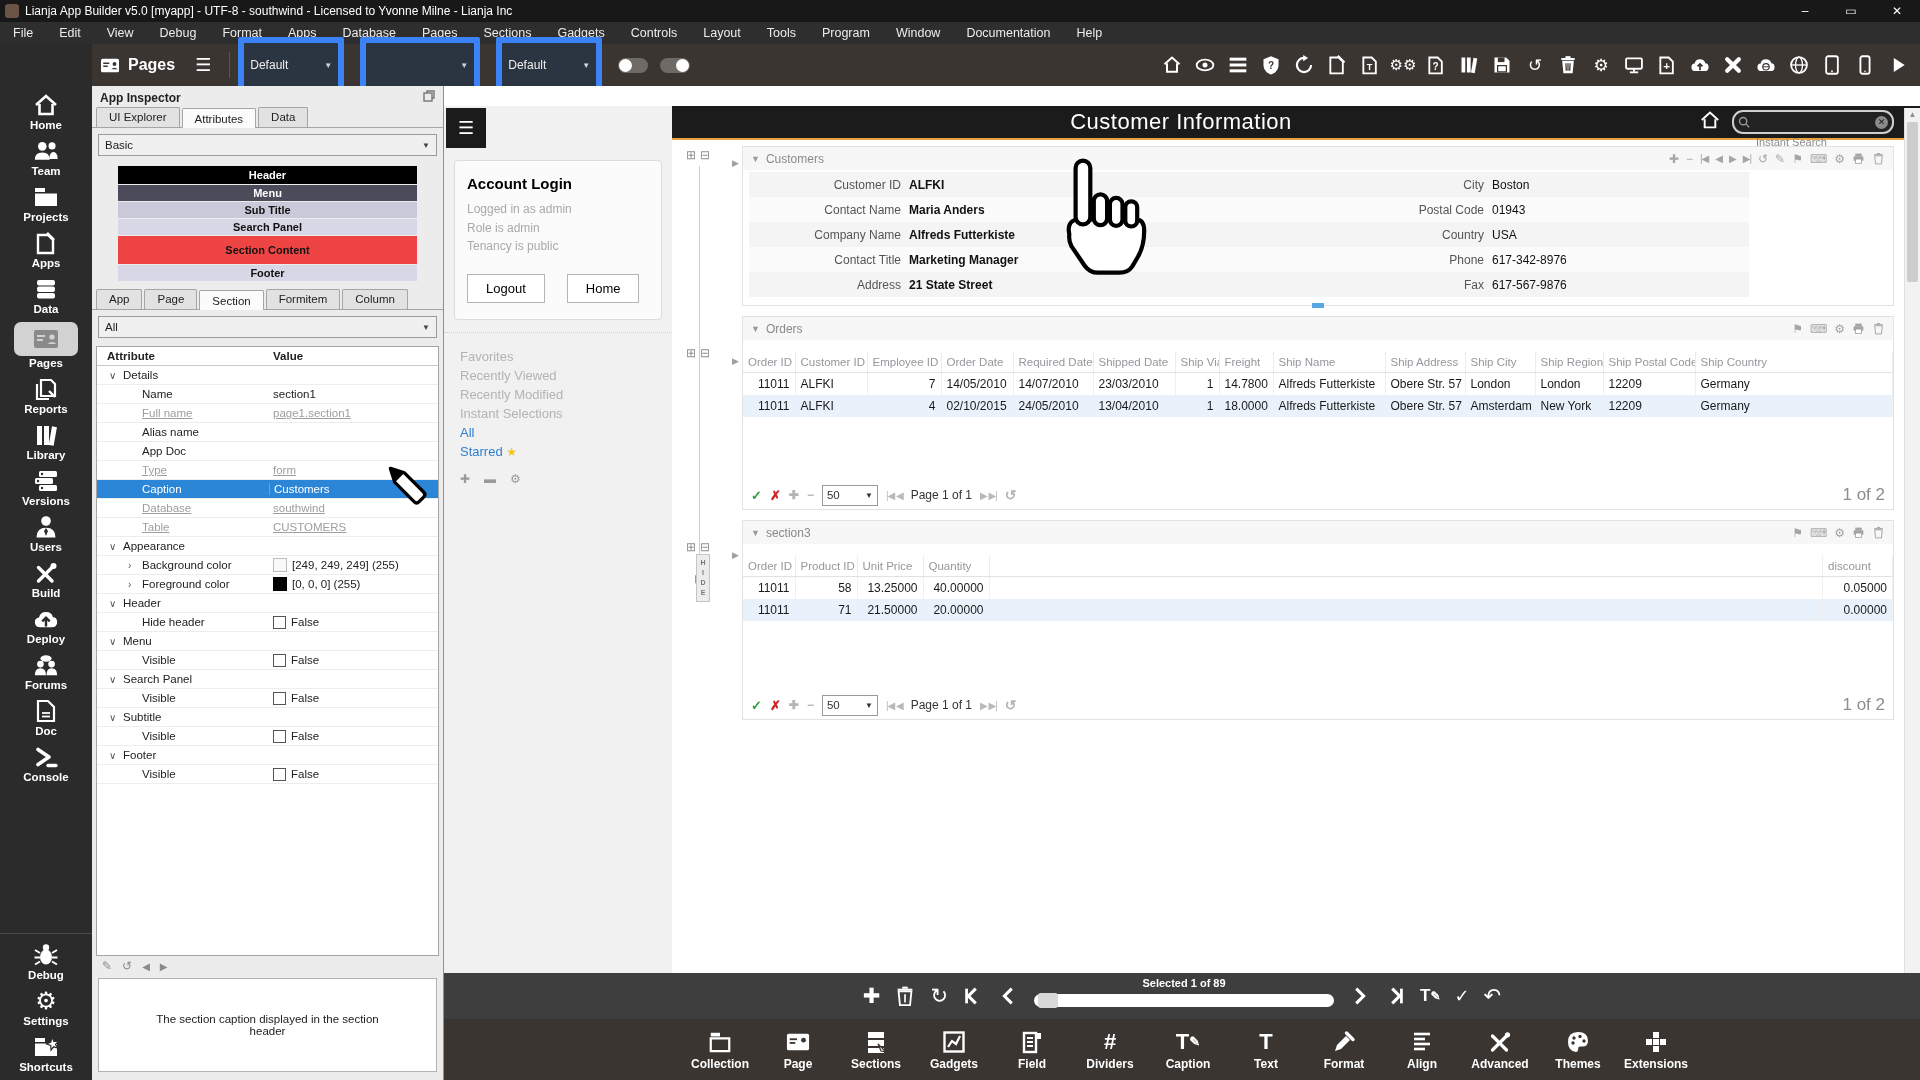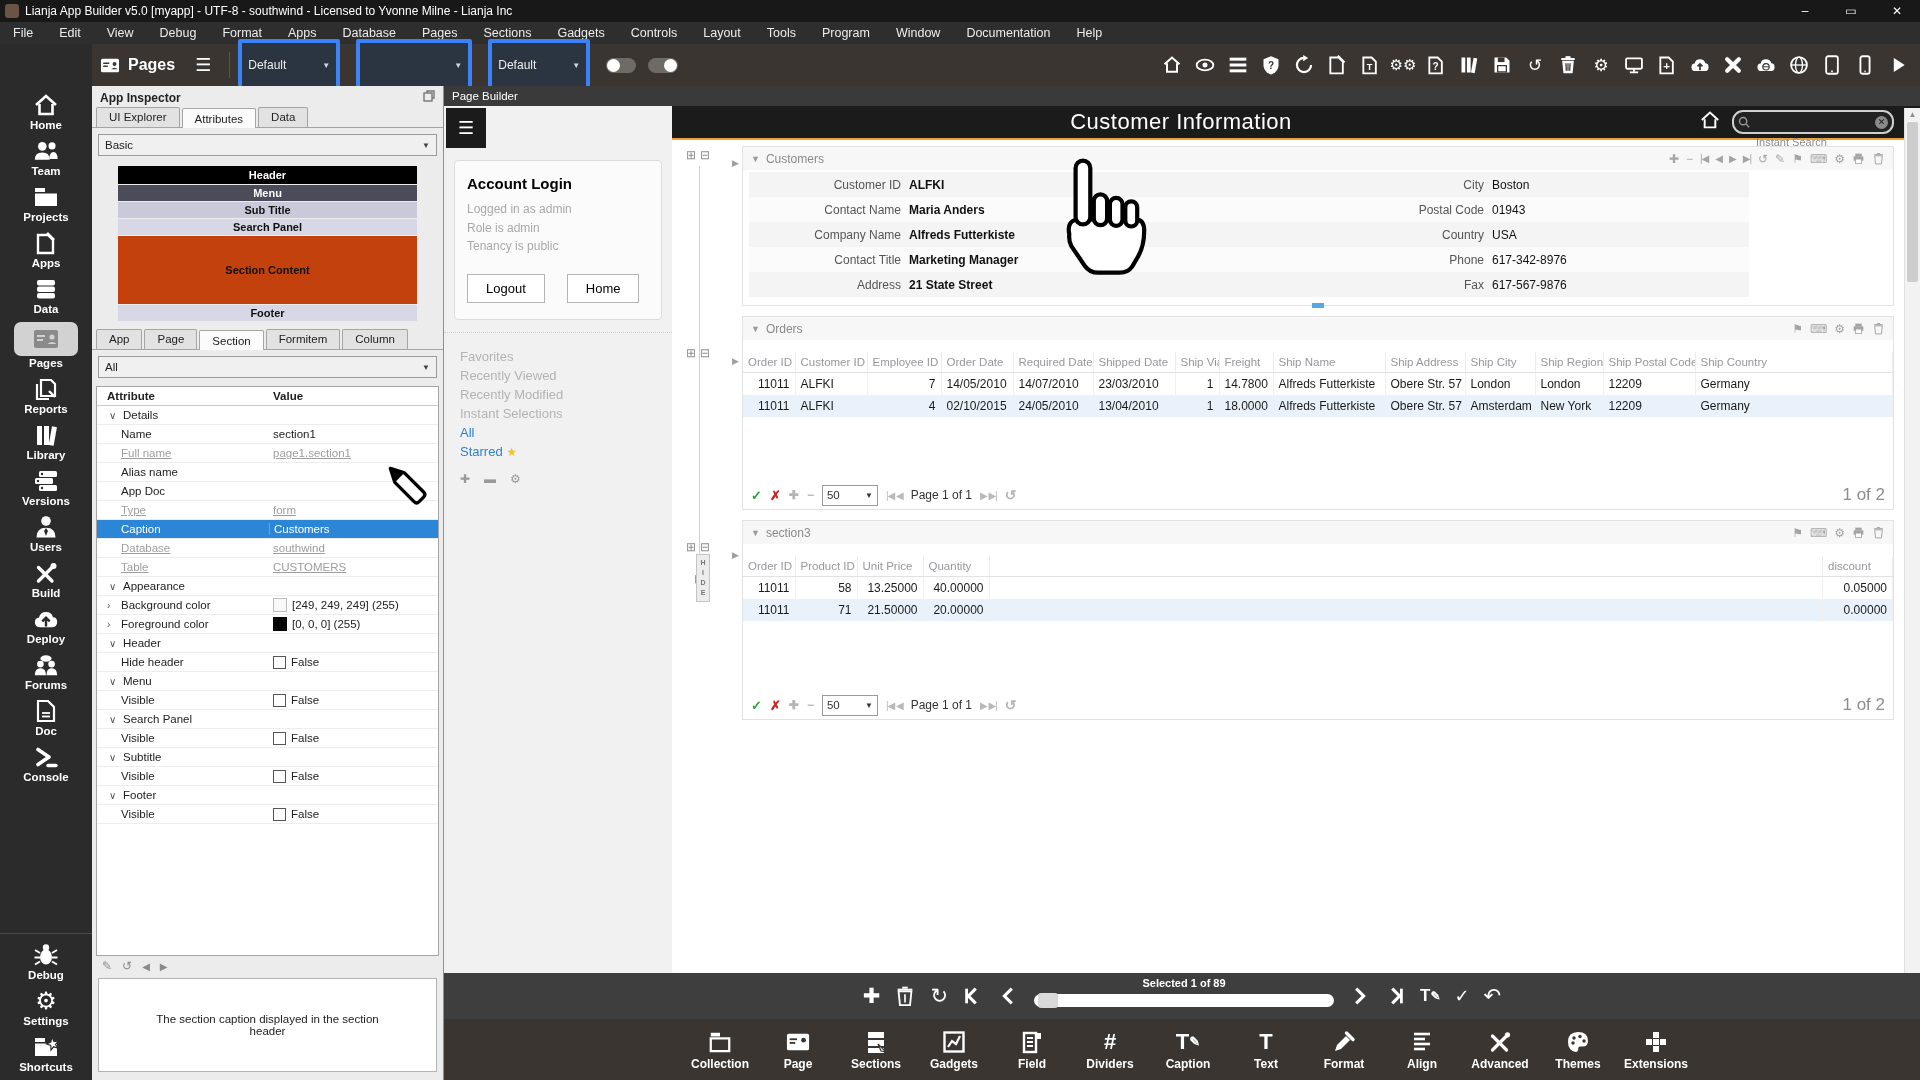--- a/index.html
+++ b/index.html
@@ -9,21 +9,21 @@
   .appicon{width:14px;height:14px;background:#6b5346;border-radius:3px;margin-right:6px;display:inline-block;}
   .wincontrols{margin-left:auto;display:flex;}
   .wincontrols span{width:46px;text-align:center;font-size:12px;color:#fff;cursor:default;}
   .menubar{height:22px;background:#2e2e2e;color:#ececec;display:flex;align-items:center;font-size:12.5px;}
   .menubar span{padding:0 13px;}
   .toolbar{height:42px;background:#3a3531;display:flex;align-items:center;color:#fff;}
   .tb-left-dark{width:92px;height:42px;background:#2b2b2b;flex:none;}
   .tb-title{display:flex;align-items:center;font-size:16px;font-weight:bold;gap:8px;padding:0 10px 0 8px;}
   .burger-glyph{font-size:18px;padding:0 10px;cursor:pointer;}
   .tb-sep{width:1px;height:26px;background:#5a554f;margin:0 8px;}
-  .tb-select{height:22px;background:#2b3542;border:4px solid #3b82f6;color:#eee;font-size:12px;
+  .tb-select{height:22px;background:#2b3542;border:6px solid #3b82f6;color:#eee;font-size:12px;
              display:flex;align-items:center;justify-content:space-between;padding:11px 6px;margin-right:16px;border-radius:2px;}
   .tb-select .arr{font-size:8px;margin-left:10px;color:#cfd6dd;}
   .toggle{width:30px;height:15px;border-radius:8px;background:#6e6a65;position:relative;margin-right:12px;cursor:pointer;}
   .toggle .knob{width:13px;height:13px;border-radius:50%;background:#fff;position:absolute;top:1px;left:1px;}
   .toggle.on .knob{left:auto;right:1px;}
   .tb-icons{margin-left:auto;display:flex;align-items:center;gap:9px;padding-right:10px;}
   .ti{width:24px;height:24px;display:inline-flex;align-items:center;justify-content:center;font-size:17px;color:#fff;cursor:pointer;}
   .ti svg{width:20px;height:20px;}
   .main{position:absolute;top:86px;left:0;right:0;bottom:0;display:flex;}
   
@@ -44,26 +44,26 @@
   .tab.active{background:#fbfbfb;font-weight:normal;position:relative;top:1px;padding-top:4px;}
   .insp-select{height:20px;background:#f0f0f0;border:1px solid #9a9a9a;margin:6px 6px 4px;display:flex;align-items:center;justify-content:space-between;padding:0 6px;font-size:11.5px;cursor:pointer;}
   .insp-select .arr{font-size:8px;color:#444;}
   .wireframe{margin:6px 26px 8px;}
   .wf{{text-align:center}}
   .wf{font-size:11px;font-weight:bold;text-align:center;}
   .wf-header{background:#000;color:#fff;padding:3px 0;}
   .wf-menu{background:#4b4b59;color:#fff;padding:2px 0;margin-top:1px;}
   .wf-sub{background:#c9c9da;color:#111;padding:2px 0;margin-top:1px;}
   .wf-search{background:#d7d7e5;color:#111;padding:2px 0;margin-top:1px;}
-  .wf-content{background:#c2410c;color:#111;padding:28px 0;margin-top:1px;}
+  .wf-content{background:#ef4444;color:#111;padding:8px 0;margin-top:1px;}
   .wf-footer{background:#d7d7e5;color:#111;padding:2px 0;margin-top:1px;}
   .attr-wrap{flex:1;background:#fff;border:1px solid #a5a5a5;margin:4px 4px 0;overflow:hidden;display:flex;flex-direction:column;}
   .arow{display:flex;height:18px;align-items:center;border-bottom:1px solid #ededed;flex:none;}
   .arow.head{font-weight:bold;border-bottom:1px solid #c9c9c9;}
-  .alabel{width:172px;padding-left:24px;box-sizing:border-box;white-space:nowrap;overflow:hidden;}
+  .alabel{width:172px;padding-left:45px;box-sizing:border-box;white-space:nowrap;overflow:hidden;}
   .arow.head .alabel{padding-left:10px;}
   .avalue{flex:1;padding-left:4px;white-space:nowrap;overflow:hidden;display:flex;align-items:center;gap:5px;}
   .arow.group .alabel{padding-left:12px;font-weight:normal;width:auto;}
   .chev{color:#555;width:14px;display:inline-block;font-size:10px;}
   .muted{color:#9e9e9e;text-decoration:underline;}
   .arow.sel{background:#2c86d8;color:#fff;}
   .arow.sel .avalue{border-left:1px solid #5aa5e4;}
   .cbox{width:11px;height:11px;border:1px solid #555;background:#fff;display:inline-block;flex:none;}
   .swatch{width:12px;height:12px;border:1px solid #bbb;display:inline-block;flex:none;}
   .insp-miniband{height:20px;display:flex;align-items:center;gap:10px;color:#8a8a8a;padding-left:10px;font-size:12px;flex:none;}
@@ -711,21 +711,20 @@
     <div class="insp-miniband">
       <span>✎</span>
       <span>↺</span>
       <span style="font-size:10px;">◀</span>
       <span style="font-size:10px;">▶</span>
     </div>
     <div class="insp-help">The section caption displayed in the section header</div>
   </div>
 
   <div class="builder">
-    <div class="pb-header">Page Builder</div>
     <div class="preview">
 
       <div class="app-side">
         <div class="pburger">☰</div>
         <div class="acct">
           <h3>Account Login</h3>
           <div class="ln">Logged in as admin</div>
           <div class="ln">Role is admin</div>
           <div class="ln">Tenancy is public</div>
           <div class="acct-btns">

